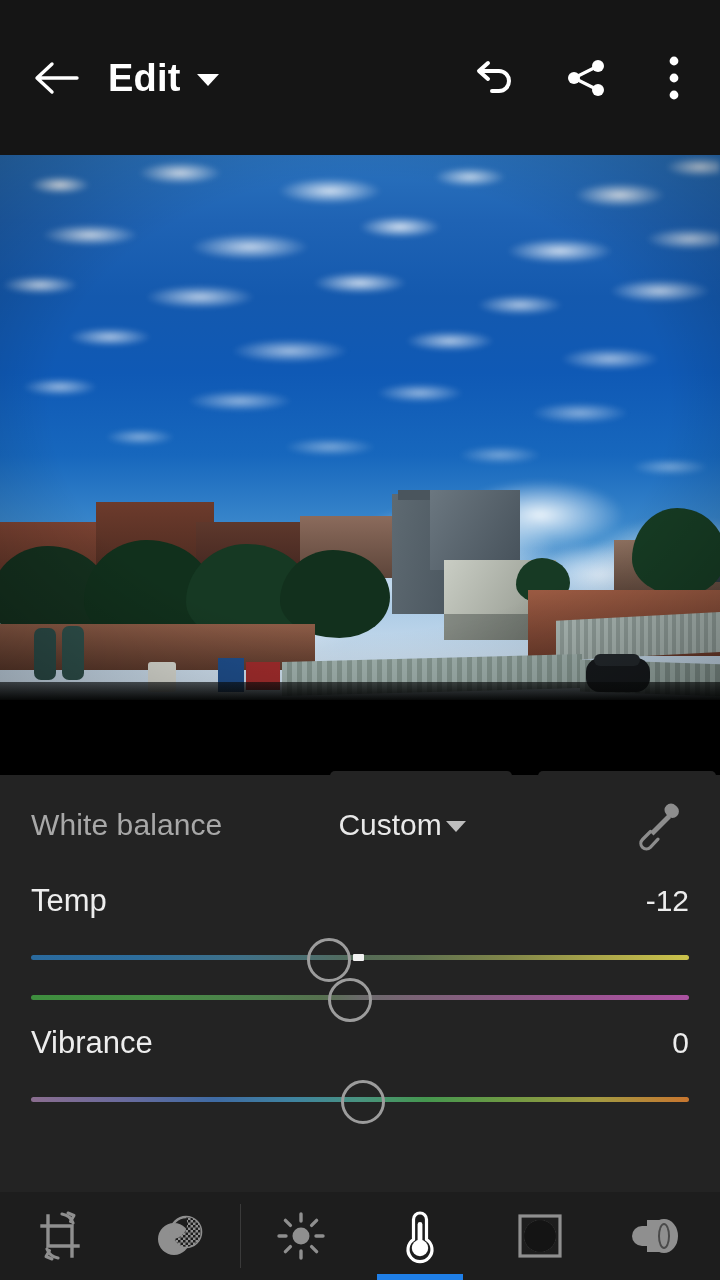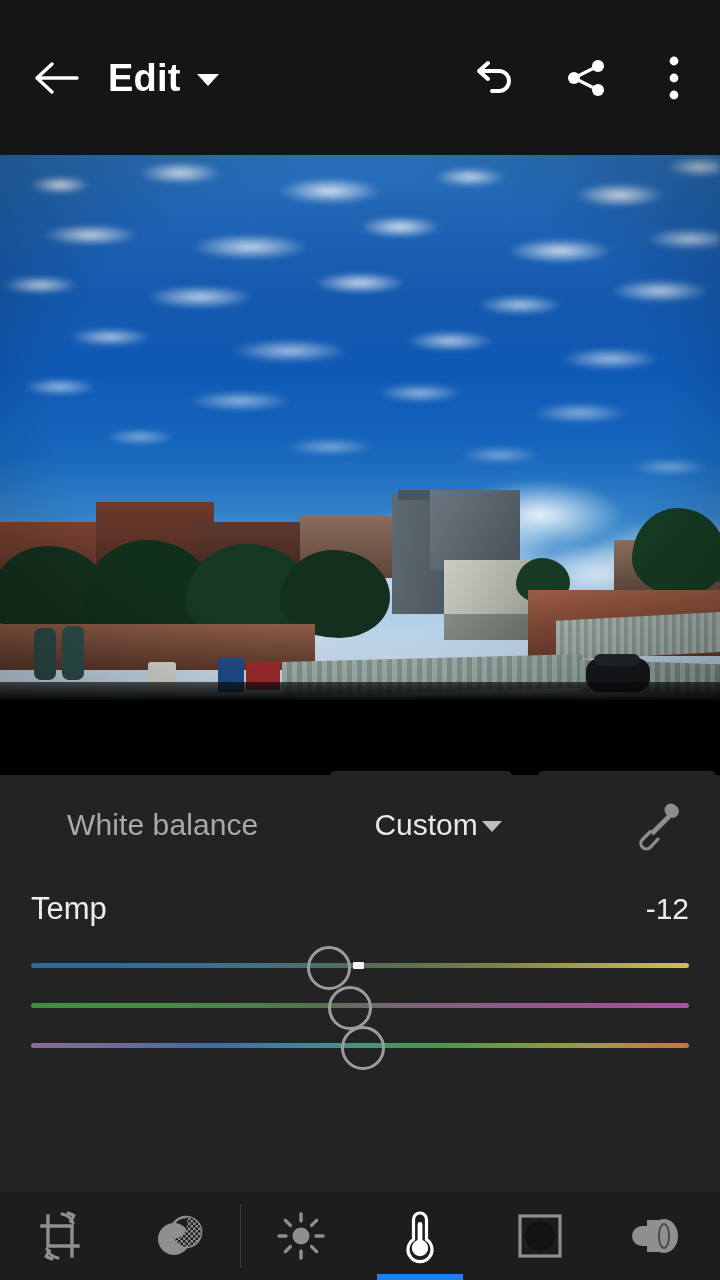--- a/index.html
+++ b/index.html
@@ -240,21 +240,20 @@
     border-radius: 5px 5px 0 0;
   }
   .panel-tabedge i.a { left: 330px; width: 182px; }
   .panel-tabedge i.b { left: 538px; width: 178px; }
 
   
   .wb-row {
     display: flex; align-items: center;
     height: 88px;
     padding: 0 30px 0 31px;
-    margin-left: 36px;
   }
   .wb-label {
     color: #a8a8a8;
     font-size: 30px;
     letter-spacing: .1px;
   }
   .wb-select {
     display: flex; align-items: center; gap: 4px;
     margin-left: 116px;
     cursor: pointer;
@@ -276,21 +275,21 @@
     display: flex; align-items: center; justify-content: center;
     cursor: pointer;
   }
 
   
   .slider-row { padding: 0 31px; margin-top: 14px; }
   .slider-head {
     display: flex; justify-content: space-between; align-items: baseline;
     margin-bottom: 26px;
   }
-  .slider-name { color: #ededed; font-size: 31px; margin-top: 8px; }
+  .slider-name { color: #ededed; font-size: 31px; }
   .slider-val  { color: #ededed; font-size: 30px; }
   .track-wrap {
     position: relative;
     height: 26px;
   }
   .track {
     position: absolute; left: 0; right: 0; top: 10px;
     height: 5px;
     border-radius: 3px;
   }
@@ -482,20 +481,24 @@
     </div>
 
     <div class="slider-row">
       <div class="track-wrap">
         <div class="track tint"></div>
         <div class="knob" style="left:48.1%"></div>
       </div>
     </div>
 
     <div class="slider-row">
+      <div class="slider-head">
+        <span class="slider-name">Vibrance</span>
+        <span class="slider-val">0</span>
+      </div>
       <div class="track-wrap">
         <div class="track vibrance"></div>
         <div class="knob" style="left:50%"></div>
       </div>
     </div>
 
     <div class="bottombar">
 
       <div class="bt-item">
         <svg width="52" height="52" viewBox="0 0 52 52" fill="none">

